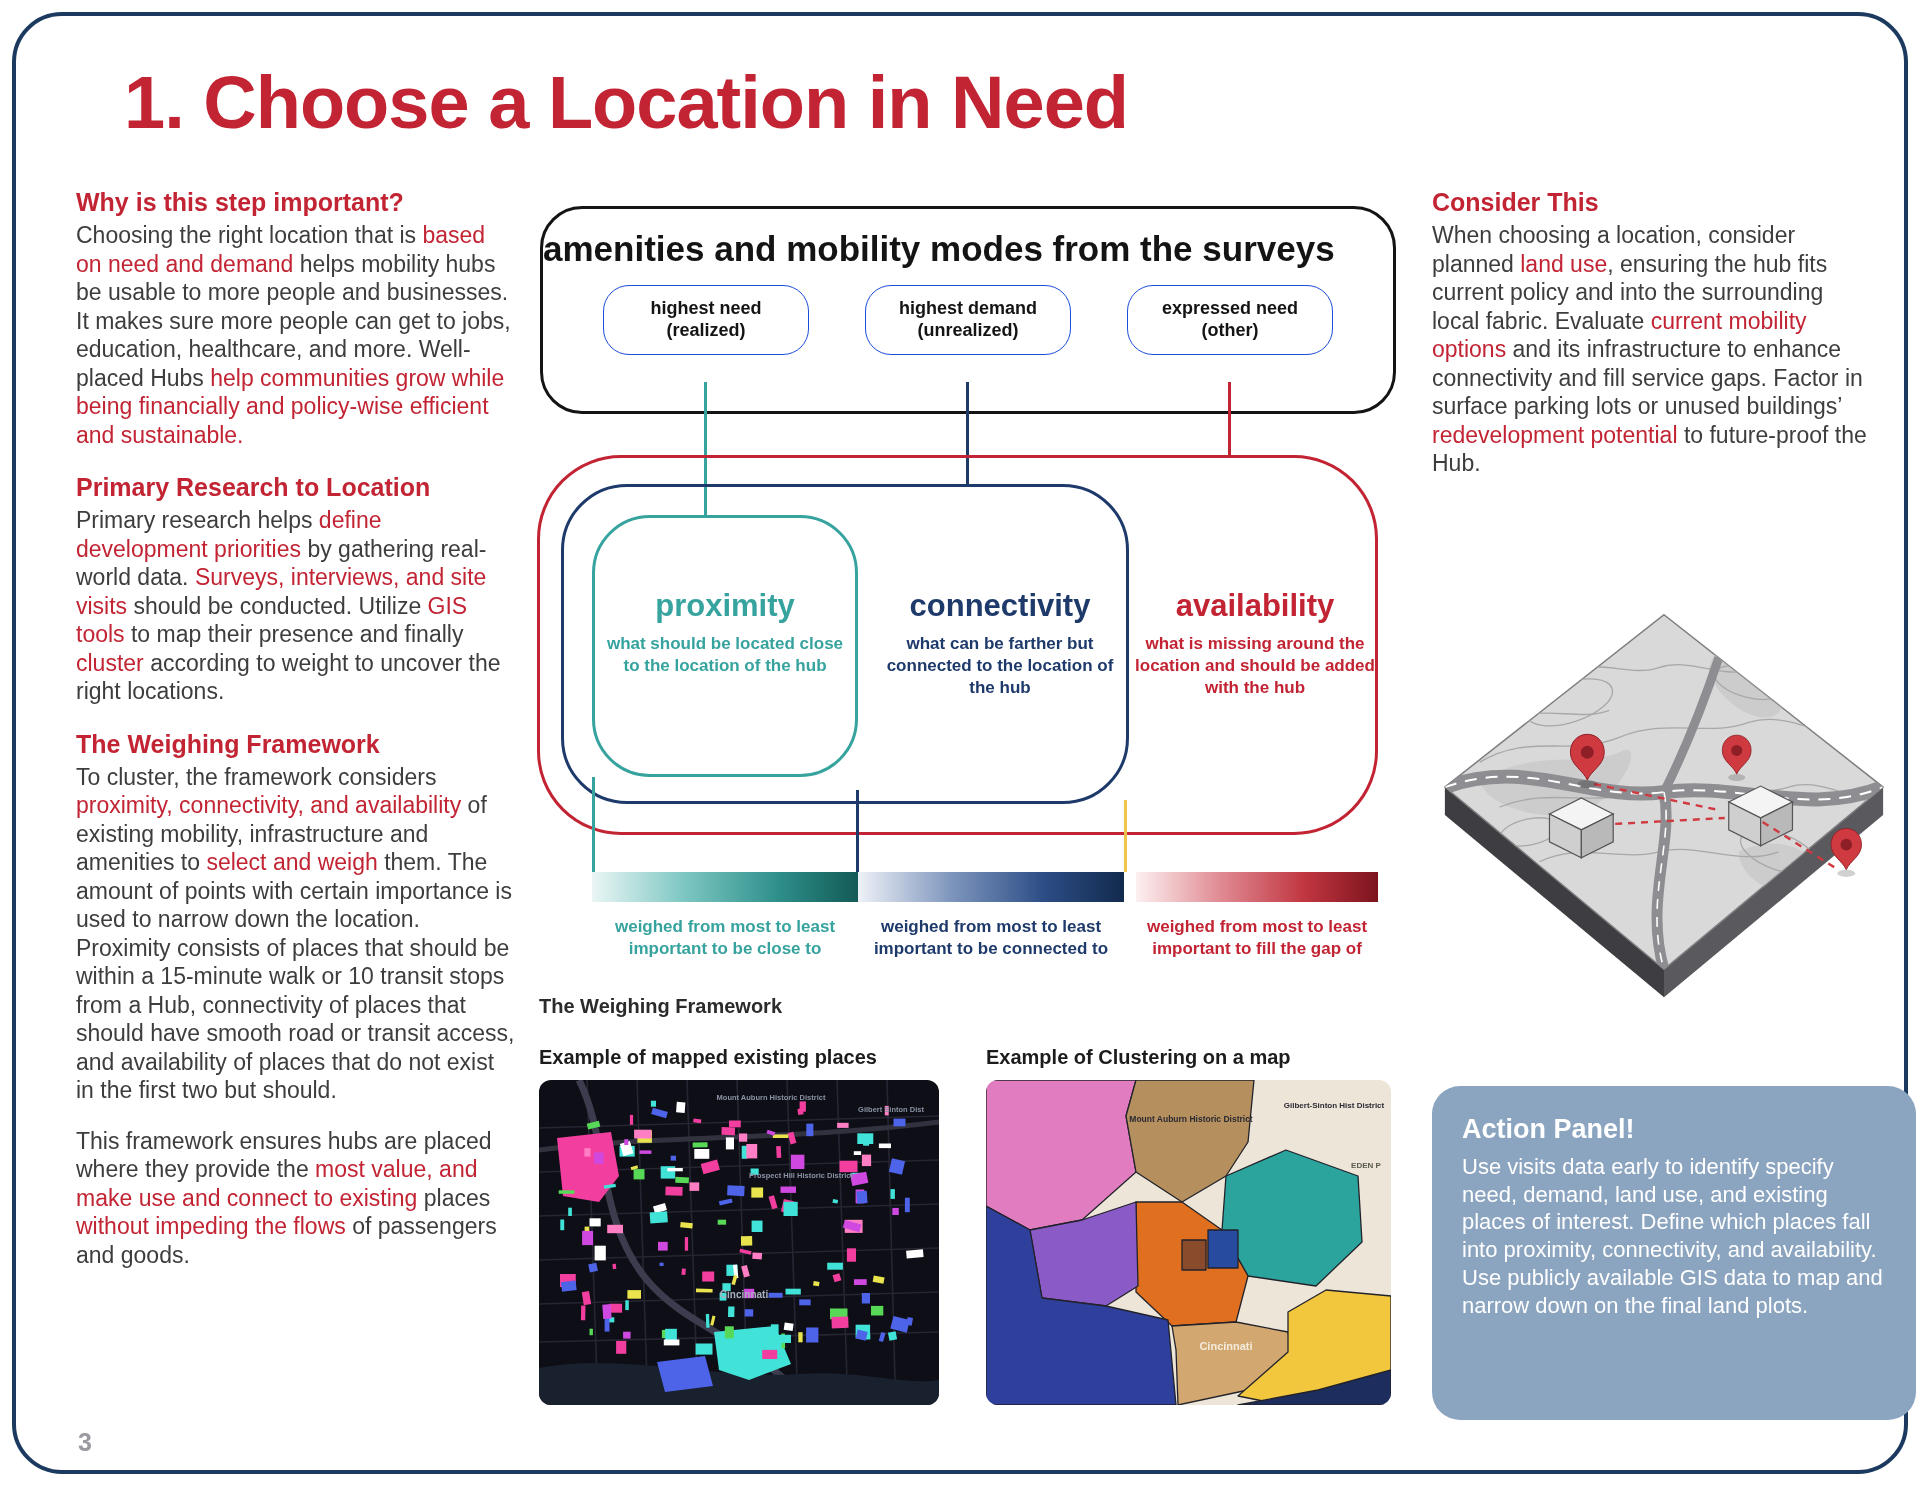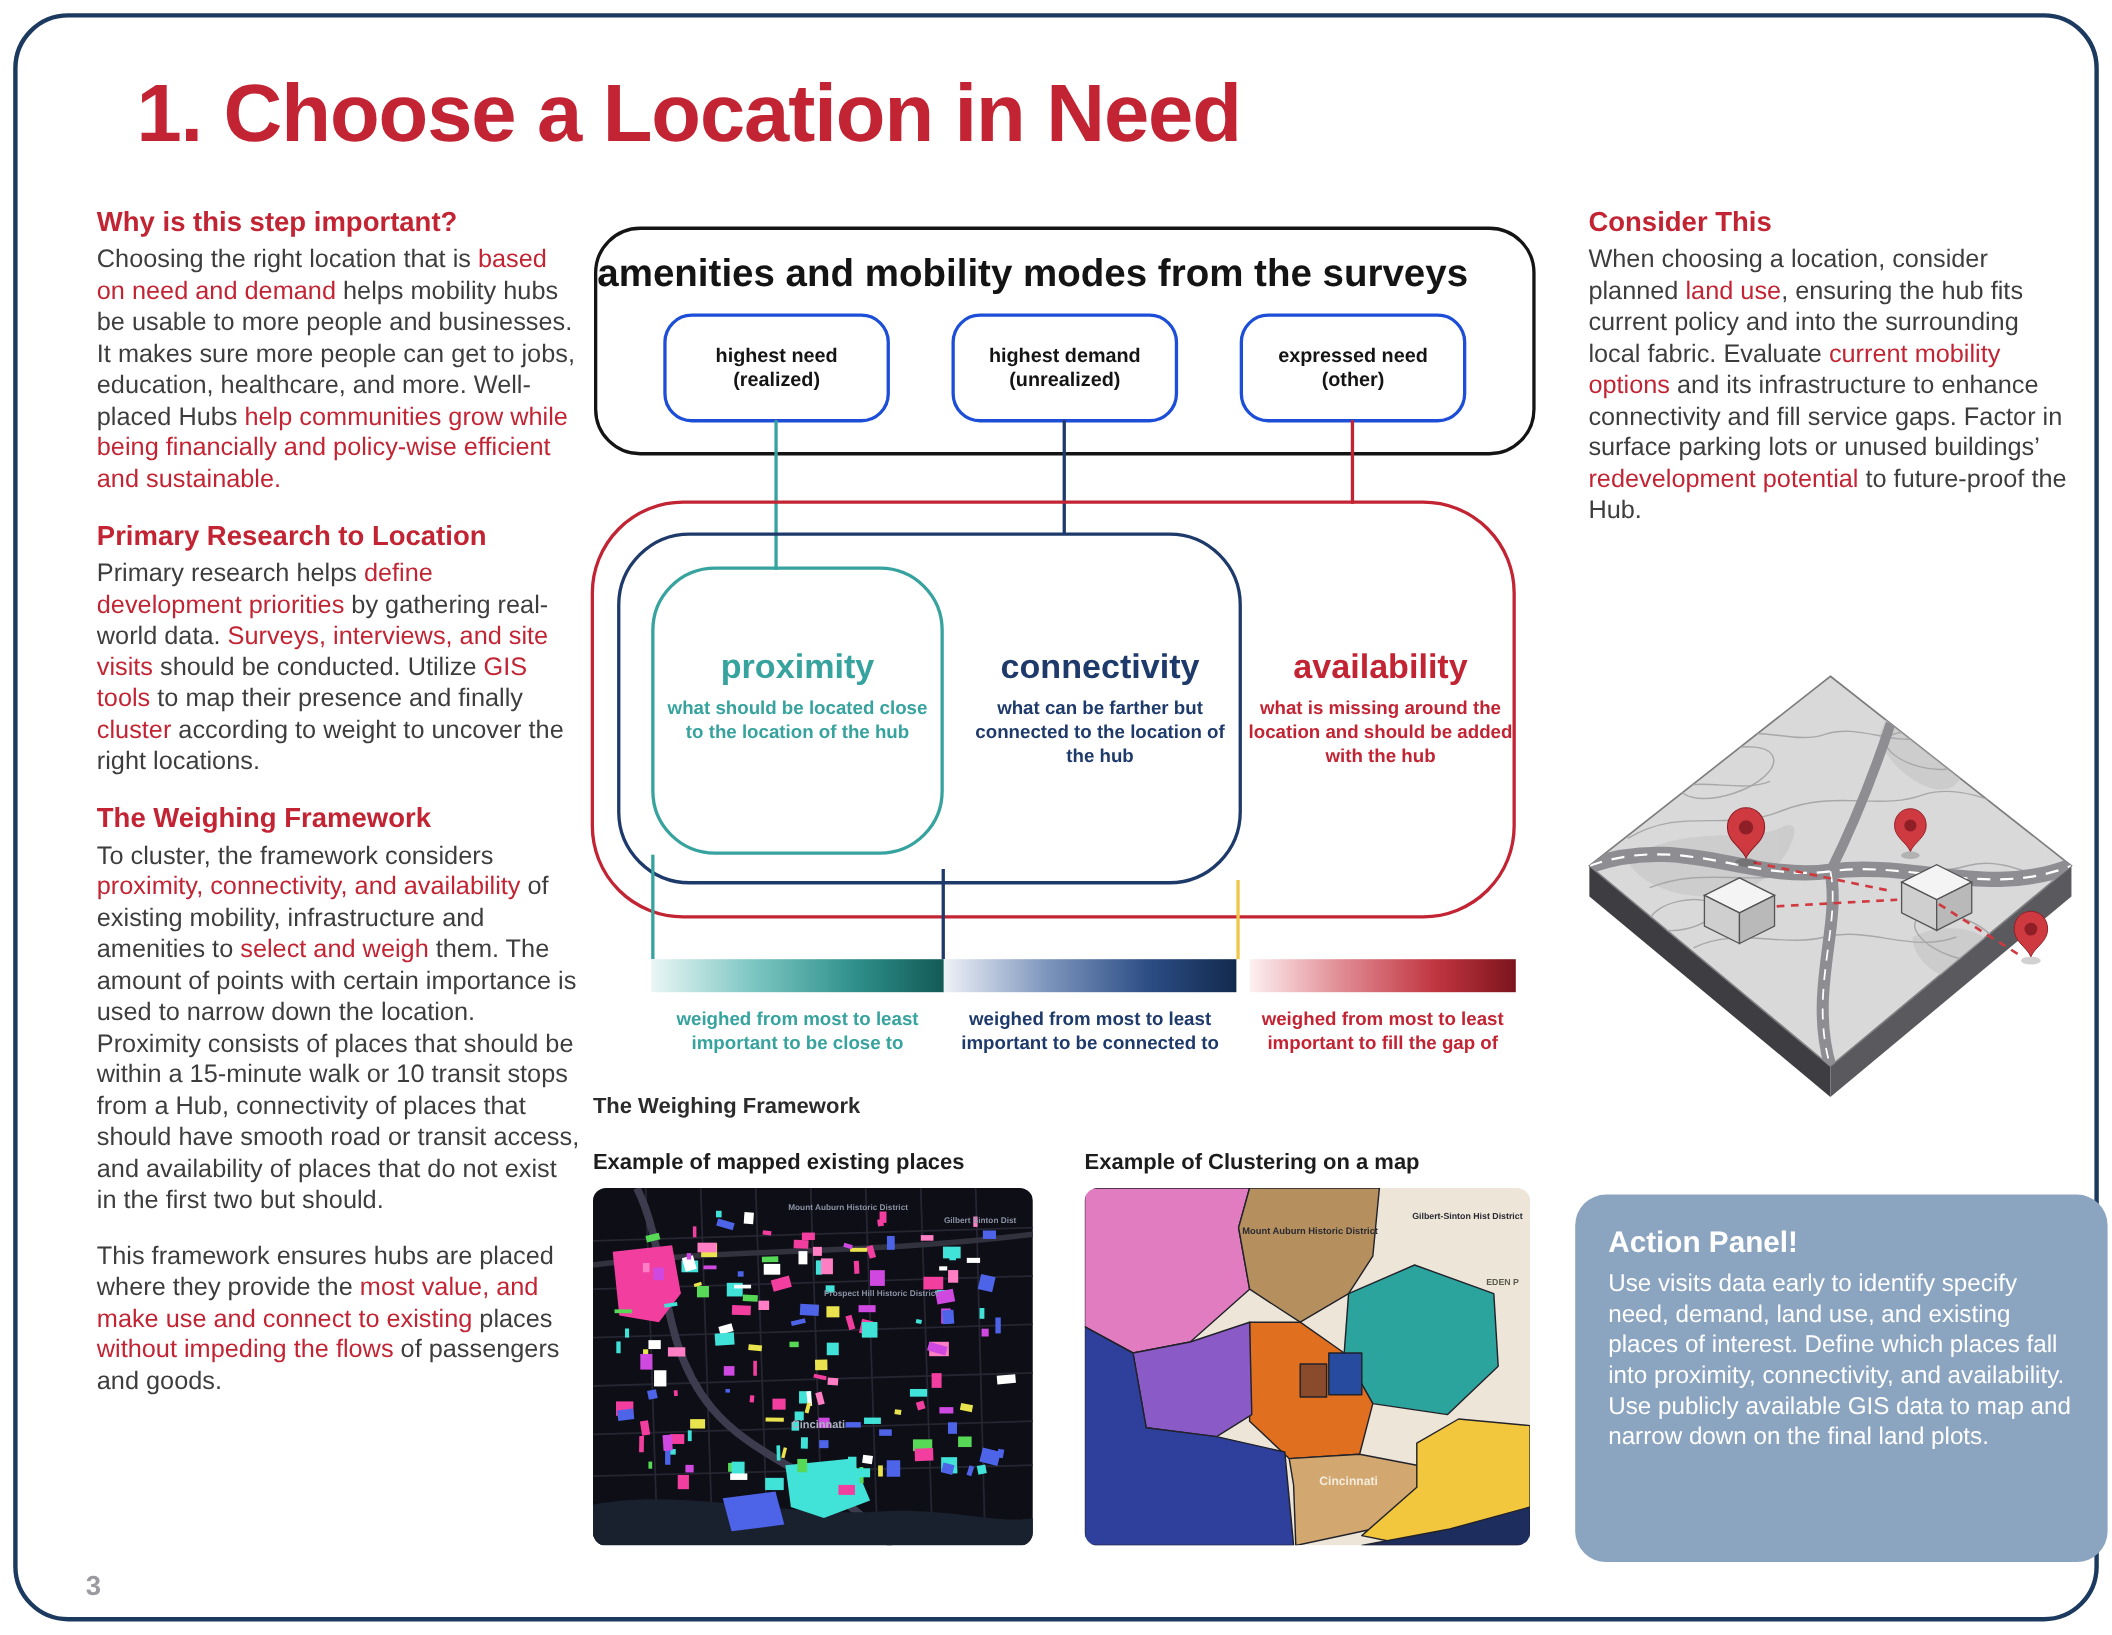--- a/index.html
+++ b/index.html
@@ -12,33 +12,33 @@
     --ink:#3d3d3d;
   }
   *{margin:0;padding:0;box-sizing:border-box;}
   html,body{width:1920px;height:1486px;background:#ffffff;font-family:"Liberation Sans",sans-serif;}
   body{position:relative;overflow:hidden;}
 
   .frame{position:absolute;inset:12px;border:4px solid var(--frame-border);border-radius:50px;pointer-events:none;}
 
   .title{position:absolute;left:76px;top:60px;font-size:74px;font-weight:800;color:var(--accent-red);letter-spacing:-1px;margin-left:48px;}
 
-  .col{position:absolute;width:440px;margin-left:12px;}
+  .col{position:absolute;width:440px;}
   .col-left{left:76px;top:188px;}
   .col-right{left:1432px;top:188px;width:440px;}
   .col h2{font-size:25px;font-weight:700;color:var(--accent-red);margin-bottom:4px;}
   .col p{font-size:23px;line-height:1.24;color:var(--ink);margin-bottom:24px;}
   .col p.para2{margin-top:-2px;}
   .hl{color:var(--accent-red);}
 
   
   .src-container{position:absolute;left:540px;top:206px;width:856px;height:208px;border:3px solid #141414;border-radius:42px;background:#fff;}
   .src-title{text-align:left;margin-top:20px;font-size:35px;font-weight:700;color:#141414;}
   .src-boxes{position:absolute;left:0;right:0;top:76px;display:flex;justify-content:center;gap:56px;}
-  .src-box{width:206px;height:99px;border:3px solid #1d4ed8;border-radius:26px;display:flex;flex-direction:column;justify-content:center;align-items:center;font-size:18px;font-weight:700;color:#141414;line-height:1.22;text-align:center;background:#fff;}
+  .src-box{width:206px;height:70px;border:1px solid #1d4ed8;border-radius:26px;display:flex;flex-direction:column;justify-content:center;align-items:center;font-size:18px;font-weight:700;color:#141414;line-height:1.22;text-align:center;background:#fff;}
   .src-box span{display:block;}
 
   .vline{position:absolute;width:3px;}
   .vl-teal1{left:704px;top:382px;height:136px;background:var(--teal);}
   .vl-navy1{left:966px;top:382px;height:104px;background:var(--navy);}
   .vl-red1{left:1228px;top:382px;height:76px;background:var(--accent-red);}
   .vl-teal2{left:592px;top:777px;height:95px;background:var(--teal);}
   .vl-navy2{left:856px;top:790px;height:82px;background:var(--navy);}
   .vl-yellow{left:1124px;top:800px;height:72px;background:var(--yellow);}
 

